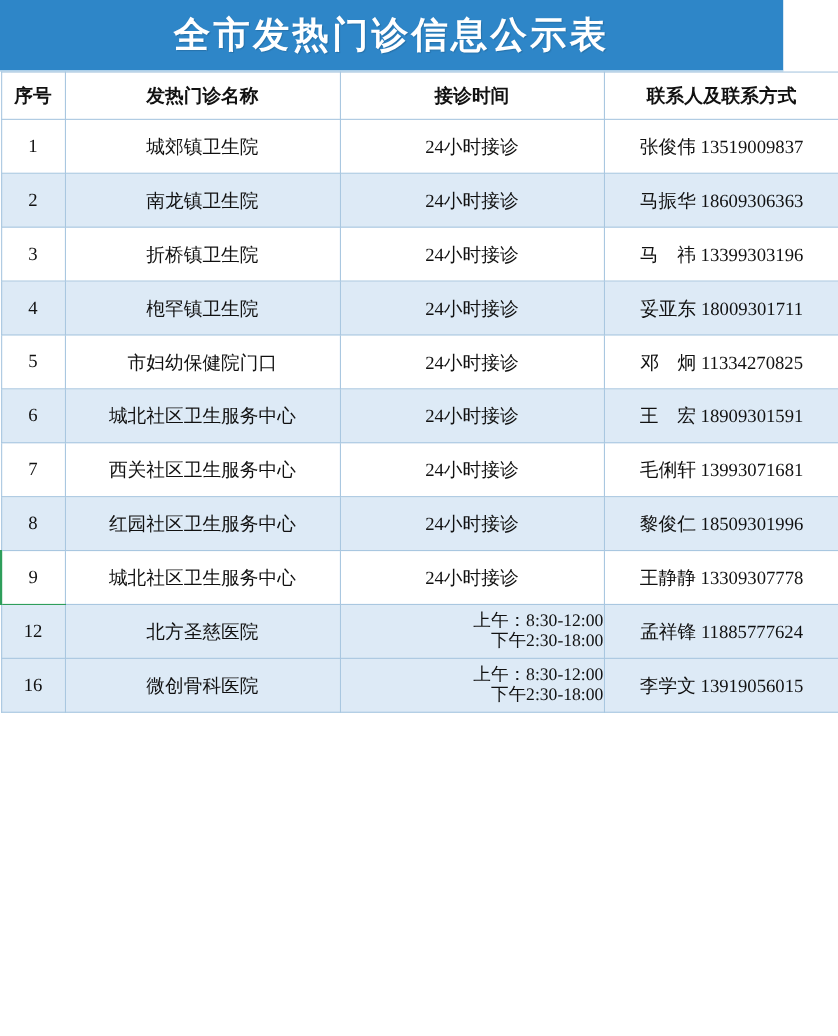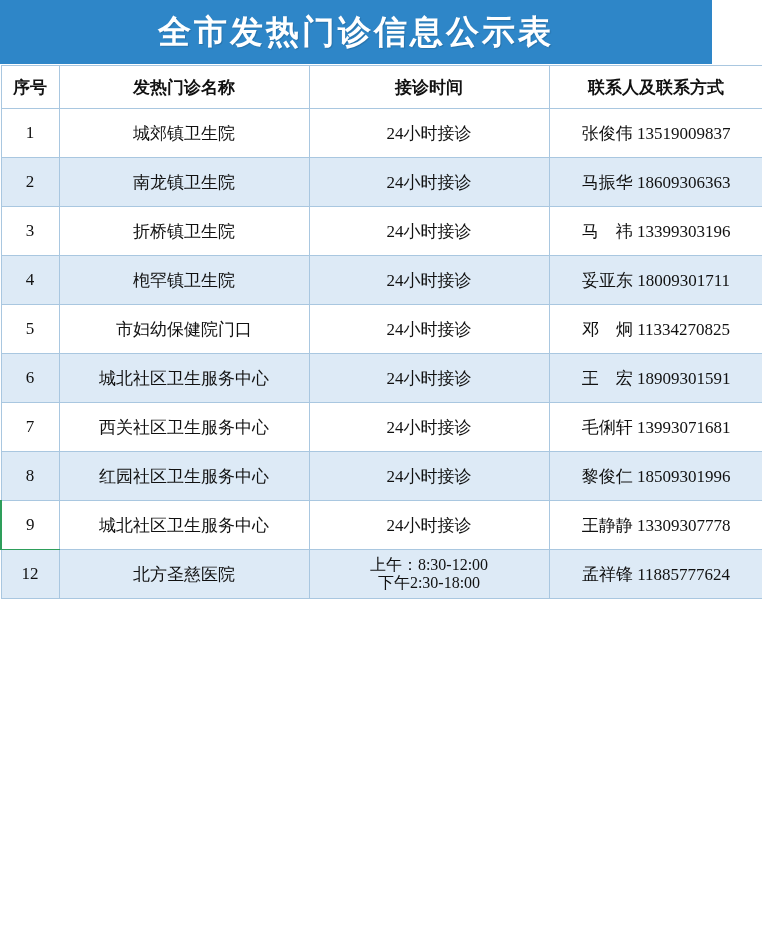--- a/index.html
+++ b/index.html
@@ -67,21 +67,21 @@
   }
   .col-idx { width: 58px; }
   .col-name { width: 250px; }
   .col-time { width: 240px; }
   .col-contact { width: 214px; margin-left: 36px; }
   .time-two-line {
     line-height: 1.15;
     font-size: 16px;
     padding: 2px 0;
   }
-  .time-two-line div { white-space: nowrap; }
+  .time-two-line div { white-space: nowrap; text-align: right; }
   .nowrap { white-space: nowrap; }
   tbody tr.highlight td.col-idx {
     border-left: 2px solid #2e9e5b;
     border-top: 1px solid #2e9e5b;
     border-bottom: 1px solid #2e9e5b;
   }
 </style>
 </head>
 <body>
 
@@ -165,16 +165,27 @@
           <td class="col-idx">12</td>
           <td class="col-name">北方圣慈医院</td>
           <td class="col-time">
             <div class="time-two-line">
               <div>上午：8:30-12:00</div>
               <div>下午2:30-18:00</div>
             </div>
           </td>
           <td class="col-contact nowrap">孟祥锋 11885777624</td>
         </tr>
+        <tr class="alt">
+          <td class="col-idx">16</td>
+          <td class="col-name">微创骨科医院</td>
+          <td class="col-time">
+            <div class="time-two-line">
+              <div>上午：8:30-12:00</div>
+              <div>下午2:30-18:00</div>
+            </div>
+          </td>
+          <td class="col-contact nowrap">李学文 13919056015</td>
+        </tr>
       </tbody>
   </table>
 
 </div>
 
 </body></html>

